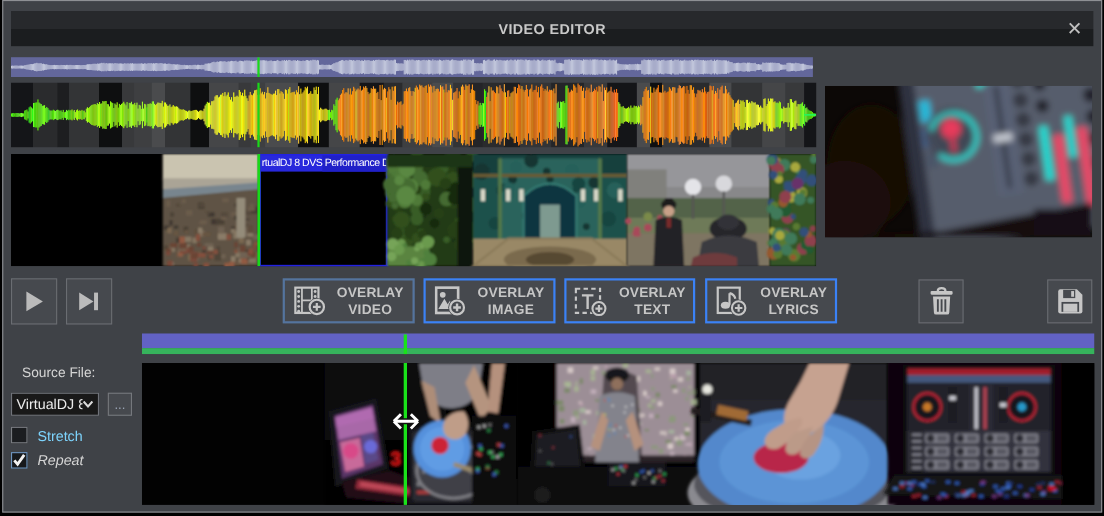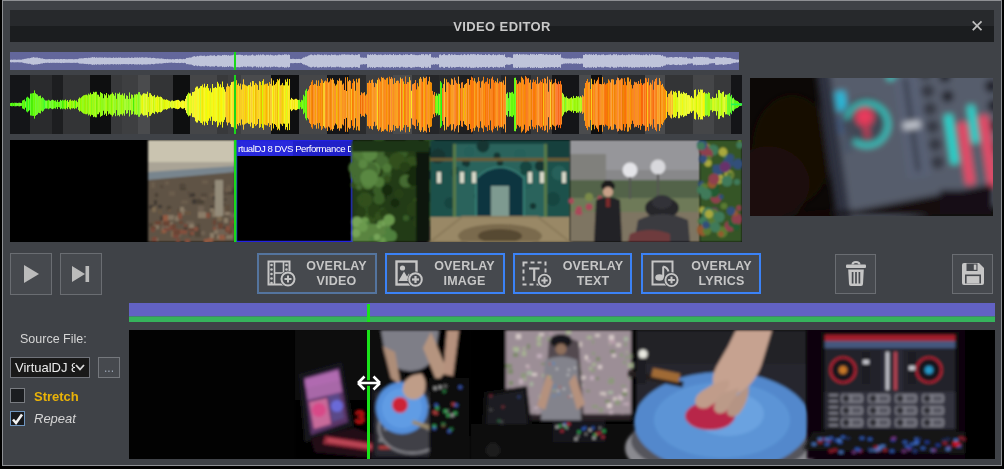--- a/index.html
+++ b/index.html
@@ -2542,19 +2542,19 @@
     border:1px solid #70737a; color:#ececec; font-size:13px; display:flex; align-items:center;">
     <span style="padding-left:4px; white-space:nowrap; overflow:hidden; width:64px;">VirtualDJ 8</span>
     <svg width="10" height="7" viewBox="0 0 10 7" style="flex:none;">
         <path d="M1 1 L5 5.5 L9 1" stroke="#dadada" stroke-width="1.8" fill="none"></path>
       </svg>
   </div>
   <div class="abs" style="left:96px; top:357px; width:22px; height:21px; background:#46494e;
     border:1px solid #75787d; color:#9aa4b4; font-size:12px; display:flex; align-items:center;
     justify-content:center;">...</div>
   <div class="abs" style="left:8px; top:388px; width:15px; height:15px; background:#1b1d20; border:1.5px solid #797c81;"></div>
-  <div class="abs" style="left:32px; top:389px; color:#eab308; font-size:13px;font-weight:bold;">Stretch</div>
+  <div class="abs" style="left:32px; top:389px; color:#7dd3fc; font-size:13px;">Stretch</div>
   <div class="abs" style="left:8px; top:411px; width:15px; height:15px; background:#17191c; border:1.5px solid #6f96c0;">
     <svg width="13" height="13" viewBox="0 0 13 13">
         <path d="M2 6.5 L5 10 L11 1.5" stroke="#f2f2f2" stroke-width="2.6" fill="none"></path>
       </svg>
   </div>
   <div class="abs" style="left:32px; top:411px; color:#d5d5d5; font-size:13px;font-style:italic;">Repeat</div>
 </div>
 </body></html>

